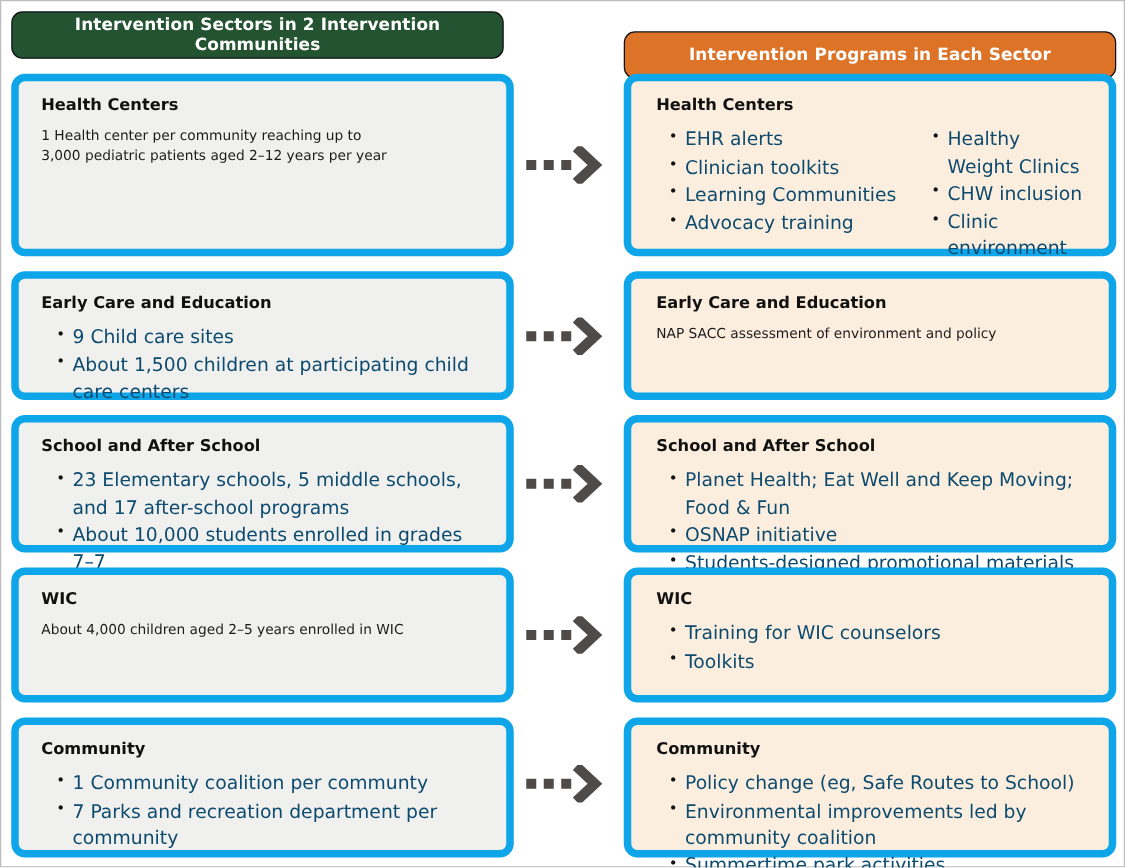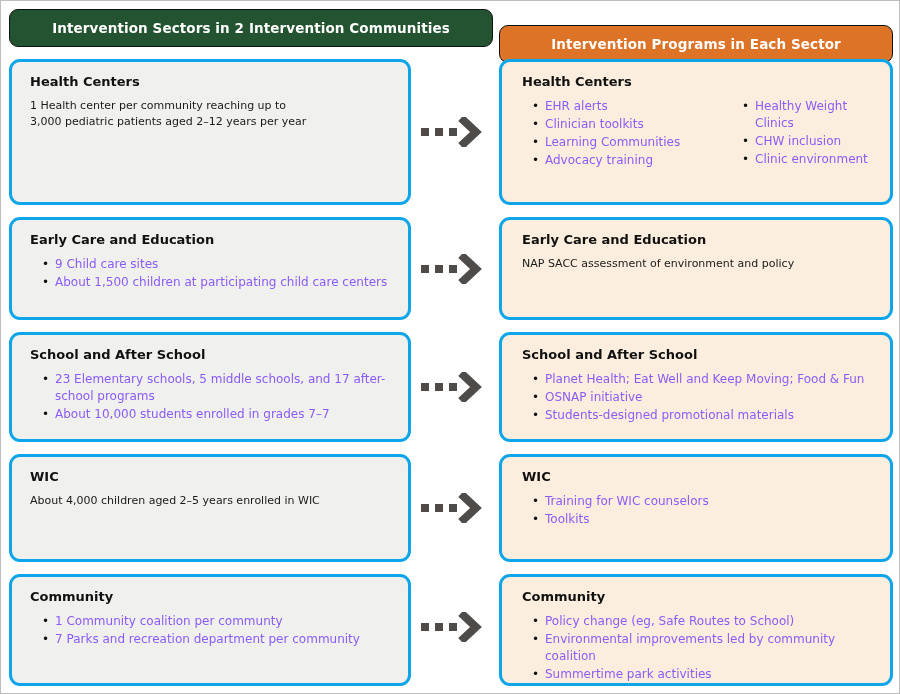--- a/index.html
+++ b/index.html
@@ -35,35 +35,35 @@
     color: #ffffff;
     font-size: 13.5px;
     font-weight: bold;
     letter-spacing: 0.1px;
     text-align: center;
     box-sizing: border-box;
   }
   #header-left {
     left: 8px;
     top: 8px;
-    width: 484px;
+    width: 394px;
     background: #235330;
   }
   #header-right {
     left: 498px;
     top: 24px;
     width: 394px;
     background: #dd7327;
   }
 
   
   .card {
     position: absolute;
     border-radius: 11px;
-    border: 3px solid #0ea5e9;
+    border: 6px solid #0ea5e9;
     box-sizing: border-box;
     padding: 13px 16px 10px 18px;
   }
   .card.left {
     left: 8px;
     width: 402px;
     background: #f0f0ee;
   }
   .card.right {
     left: 498px;
@@ -87,23 +87,23 @@
     white-space: pre-line;
   }
 
   ul.bullets {
     list-style: none;
     margin: 0;
     padding: 0 0 0 12px;
   }
   ul.bullets li {
     position: relative;
-    font-size: 12px;
+    font-size: 15px;
     line-height: 1.42;
-    color: #8b5cf6;
+    color: #0c4a6e;
     padding-left: 13px;
     margin-bottom: 1px;
   }
   ul.bullets li::before {
     content: "\2022";
     position: absolute;
     left: 0;
     top: -0.5px;
     font-size: 12px;
     color: #111111;

